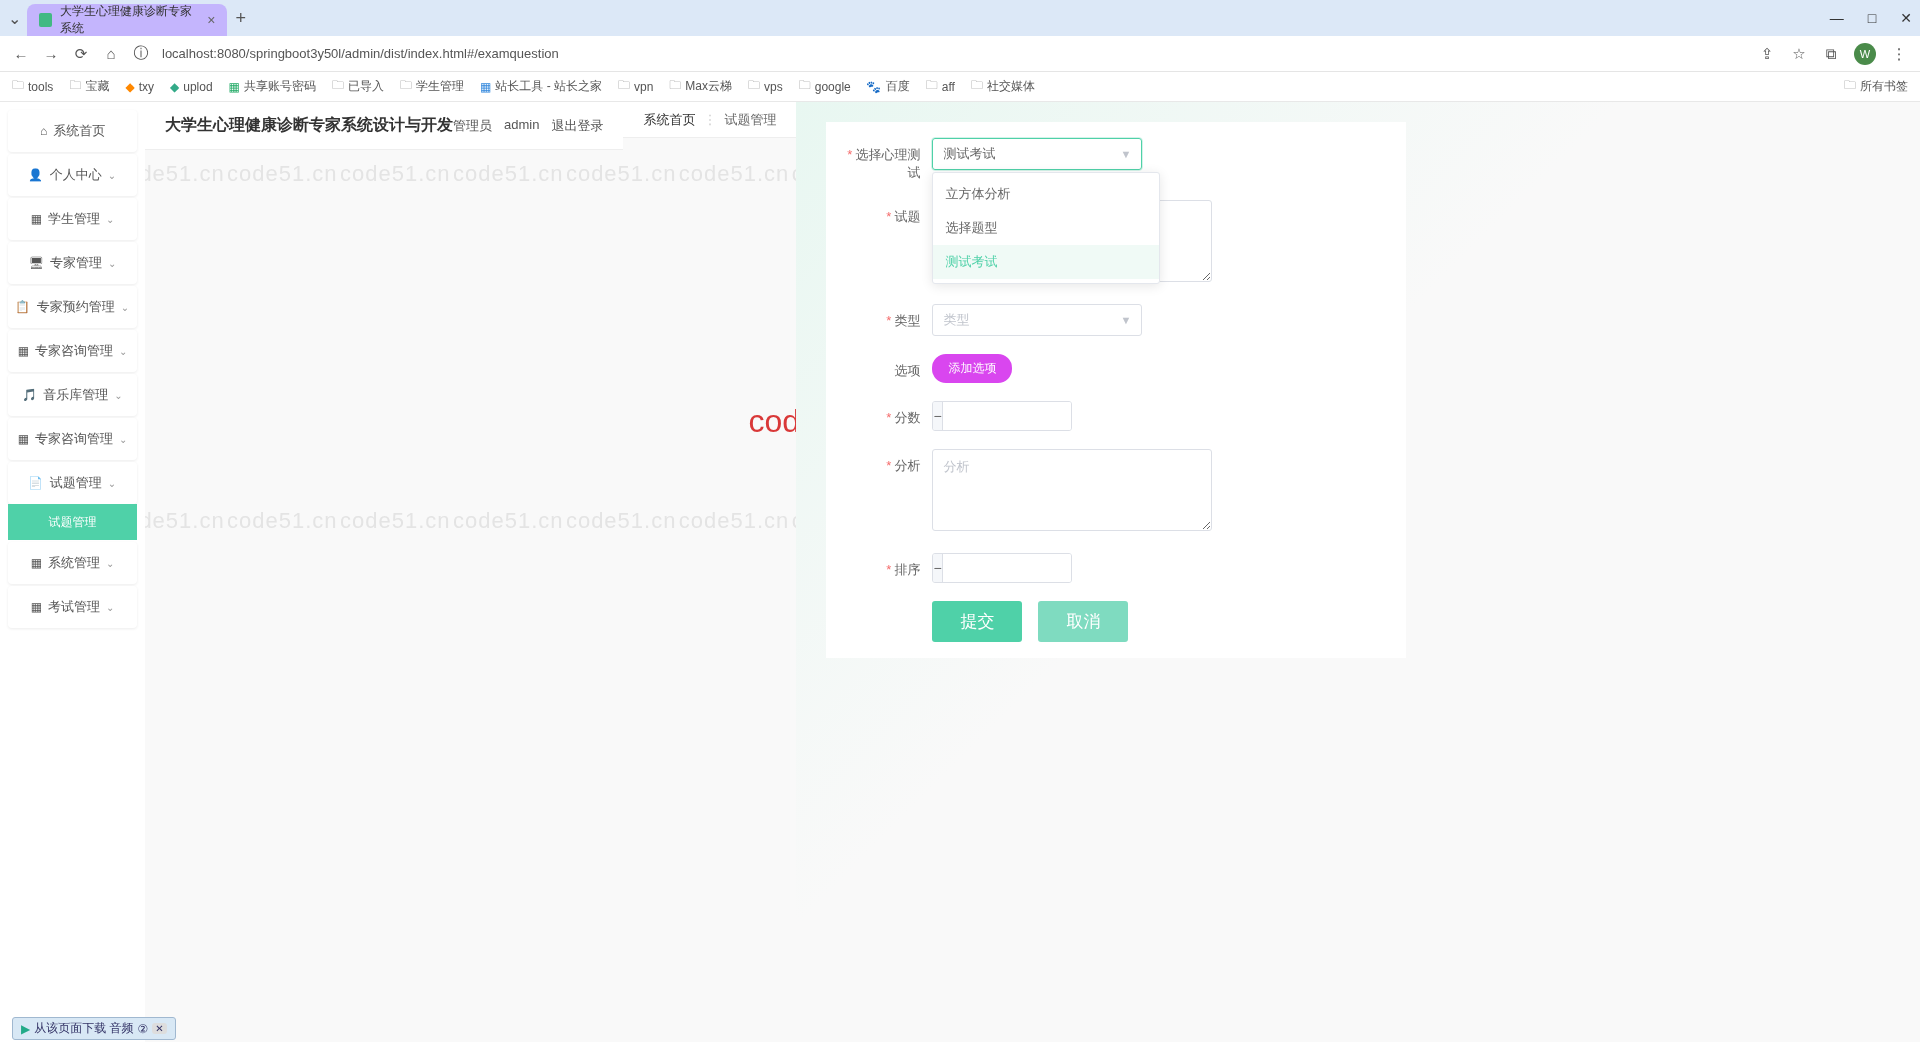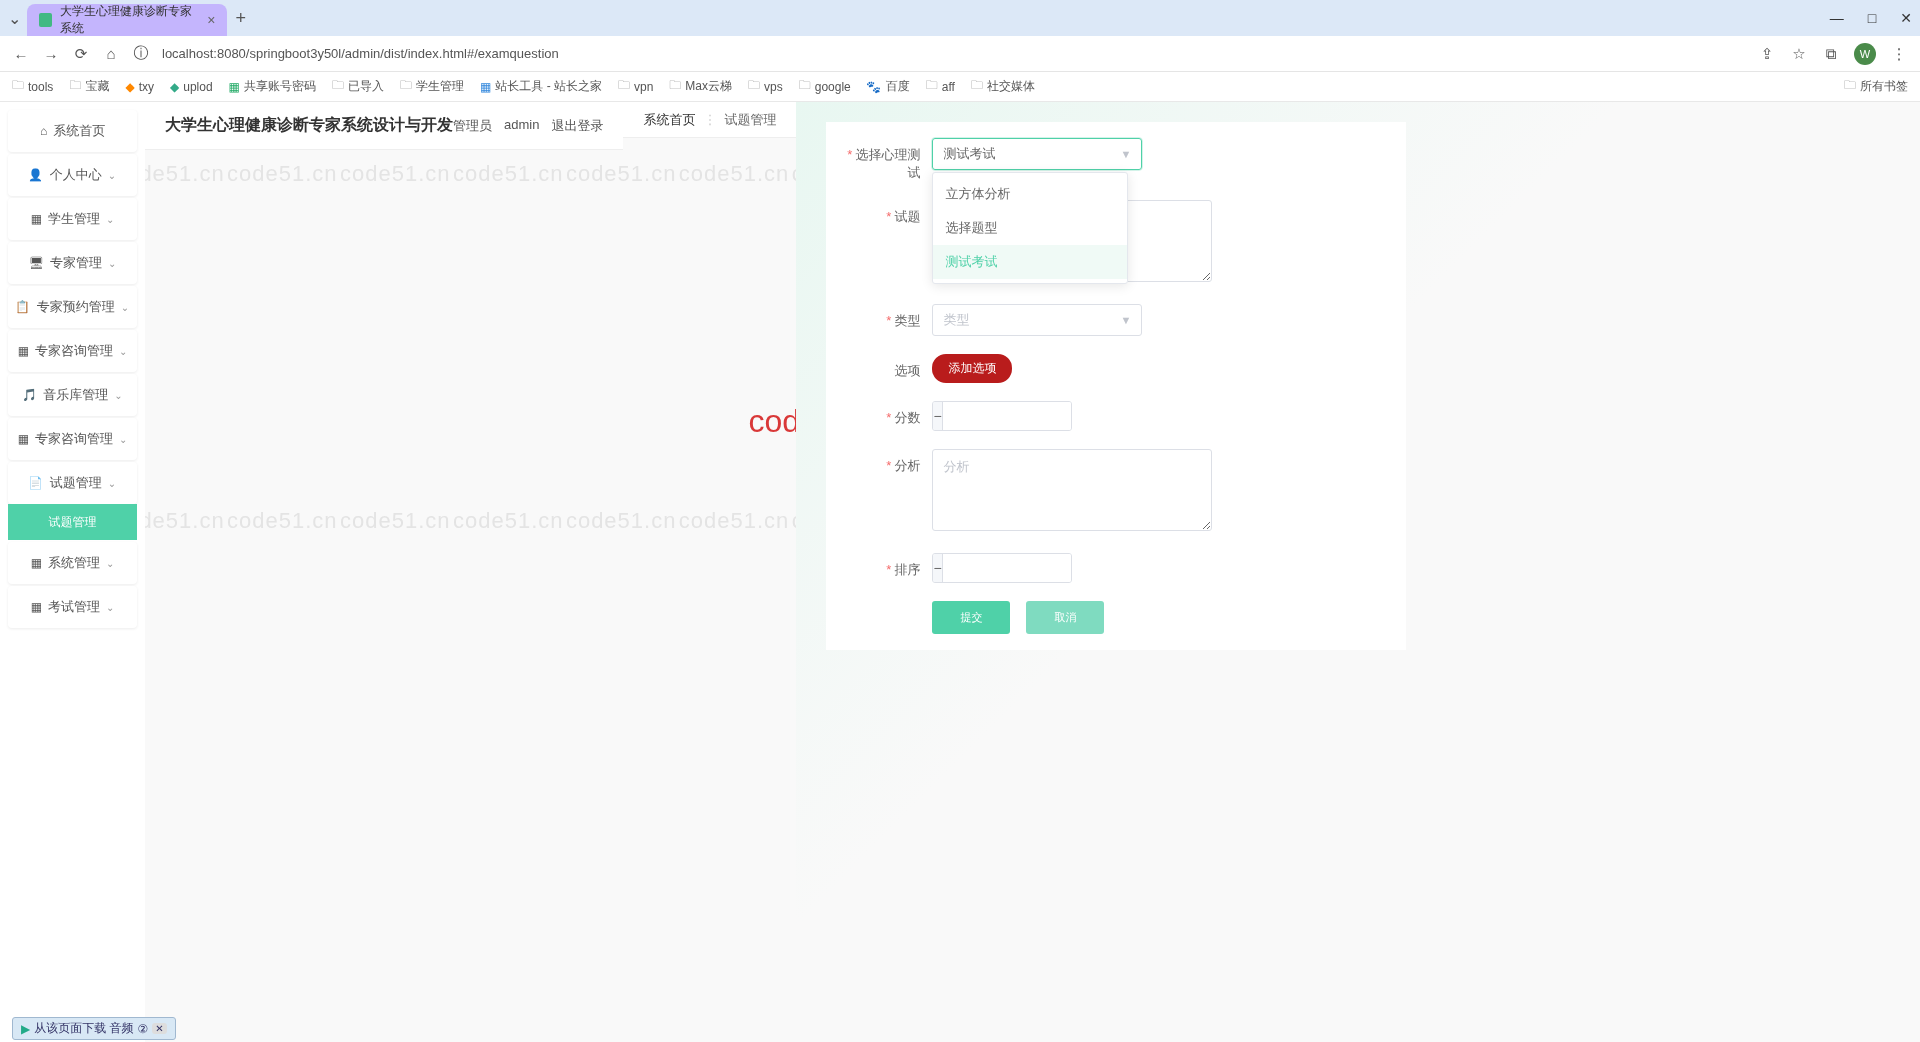--- a/index.html
+++ b/index.html
@@ -54,37 +54,37 @@
 .form-card { background: #fff; padding: 16px; max-width: 580px; }
 .form-row { display: flex; align-items: flex-start; margin-bottom: 18px; }
 .label { width: 90px; text-align: right; font-size: 13px; color: #666; padding-top: 8px; padding-right: 12px; }
 .label .req { color: #f56c6c; margin-right: 3px; }
 .control { flex: 1; position: relative; }
 
 .select { width: 210px; height: 32px; border: 1px solid #dcdfe6; border-radius: 3px; display: flex; align-items: center; padding: 0 10px; font-size: 13px; color: #666; cursor: pointer; justify-content: space-between; background: #fff; }
 .select .arr { color: #c0c4cc; font-size: 11px; }
 .select.focused { border-color: #4fd1a8; outline: 1px solid rgba(79,209,168,0.25); }
 
-.dropdown { position: absolute; top: 34px; left: 0; width: 196px; background: #fff; border: 1px solid #e4e7ed; border-radius: 3px; box-shadow: 0 2px 12px rgba(0,0,0,0.1); padding: 4px 0; z-index: 10; }
+.dropdown { position: absolute; top: 34px; left: 0; width: 228px; background: #fff; border: 1px solid #e4e7ed; border-radius: 3px; box-shadow: 0 2px 12px rgba(0,0,0,0.1); padding: 4px 0; z-index: 10; }
 .dropdown-item { padding: 8px 12px; font-size: 13px; color: #666; cursor: pointer; }
 .dropdown-item.sel { color: #4fd1a8; background: #f0faf6; }
 
 .textarea { width: 280px; height: 82px; border: 1px solid #dcdfe6; border-radius: 3px; padding: 8px 10px; font-size: 13px; resize: vertical; color: #666; }
 .textarea::placeholder { color: #c0c4cc; }
 
-.btn-add { background: #b91c1c; color: #fff; border: none; border-radius: 14px; padding: 6px 16px; font-size: 12px; cursor: pointer; }
+.btn-add { background: #d946ef; color: #fff; border: none; border-radius: 14px; padding: 6px 16px; font-size: 12px; cursor: pointer; }
 
 .numinput { display: flex; width: 140px; height: 30px; border: 1px solid #dcdfe6; border-radius: 3px; overflow: hidden; }
 .numinput button { width: 32px; background: #f5f7fa; border: none; cursor: pointer; color: #666; font-size: 14px; }
 .numinput button:first-child { border-right: 1px solid #dcdfe6; }
 .numinput button:last-child { border-left: 1px solid #dcdfe6; }
 .numinput input { flex: 1; border: none; text-align: center; font-size: 13px; }
 
 .btn-row { display: flex; gap: 16px; margin-left: 90px; }
-.btn { padding: 9px 28px; border: none; border-radius: 3px; font-size: 11px; cursor: pointer; color: #fff; }
+.btn { padding: 9px 28px; border: none; border-radius: 3px; font-size: 17px; cursor: pointer; color: #fff; }
 .btn-primary { background: #4fd1a8; }
 .btn-cancel { background: #7fdbc0; }
 
 
 .bottom-bar { position: fixed; bottom: 2px; left: 12px; background: #d8e8f5; border: 1px solid #a0b8d0; border-radius: 3px; padding: 2px 8px; font-size: 12px; color: #336; display: flex; align-items: center; gap: 4px; z-index: 5; }
 .bottom-bar .play { color: #2a8; }
 .bottom-bar .close-btn { background: #ddd; border-radius: 3px; padding: 0 3px; font-size: 10px; cursor: pointer; }
 </style>
 </head>
 <body>

